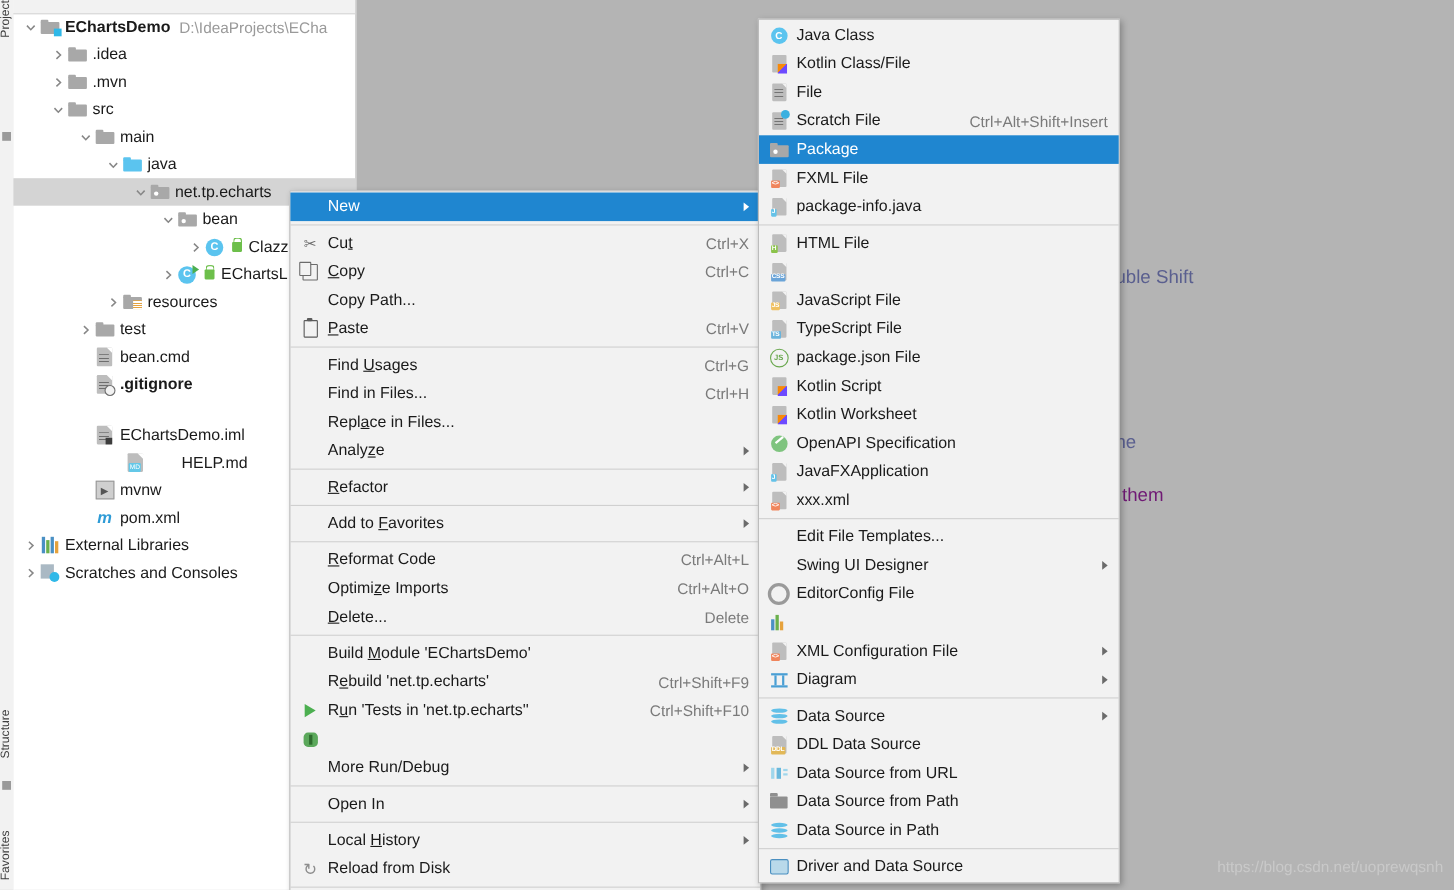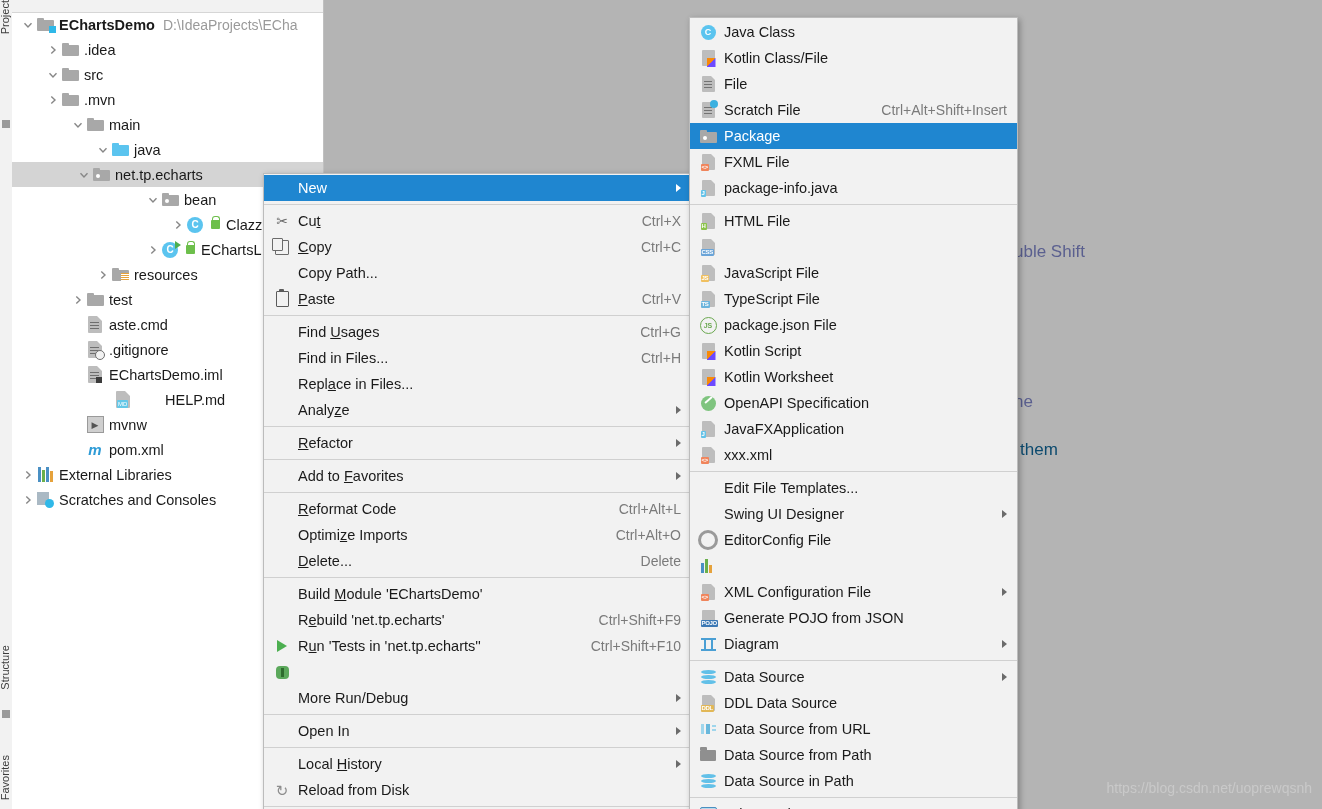--- a/index.html
+++ b/index.html
@@ -121,21 +121,21 @@
   .lock {
     width:9px;height:9px;background:#6dbf4b;border-radius:1px;position:relative;margin-left:2px;
   }
   .lock::before{content:"";position:absolute;left:1px;top:-4px;width:6px;height:5px;
     border:1.5px solid #6dbf4b;border-bottom:none;border-radius:3px 3px 0 0;}
 
   
   .editor-hint {
     position: absolute; font-size: 17px; color: #5a5f8f; white-space: nowrap;
   }
-  .editor-hint.dark { color: #0c4a6e; }
+  .editor-hint.dark { color: #701a75; }
   .watermark {
     position: absolute; right: 10px; bottom: 13px;
     font-size: 14px; color: #c9c9c9; white-space: nowrap;
   }
 
   
   .menu {
     position: absolute; background: #f2f2f2;
     border: 1px solid #bcbcbc;
     box-shadow: 2px 2px 6px rgba(0,0,0,0.28);
@@ -242,62 +242,62 @@
             </svg>
           </span>
           <span class="tree-icon">
             <span class="f-gray"></span>
           </span>
           <span class="tree-label">.idea</span>
         </div>
         <div class="tree-row" style="padding-left: 33px;">
           <span class="twisty">
             <svg width="12" height="12" viewBox="0 0 12 12">
+              <path d="M4.3 2.5 L8 6 L4.3 9.5" fill="none" stroke="#878787" stroke-width="1.4"></path>
+            </svg>
+          </span>
+          <span class="tree-icon">
+            <span class="f-gray"></span>
+          </span>
+          <span class="tree-label">.mvn</span>
+        </div>
+        <div class="tree-row" style="padding-left: 33px;">
+          <span class="twisty">
+            <svg width="12" height="12" viewBox="0 0 12 12">
               <path d="M2.5 4.3 L6 8 L9.5 4.3" fill="none" stroke="#878787" stroke-width="1.4"></path>
             </svg>
           </span>
           <span class="tree-icon">
             <span class="f-gray"></span>
           </span>
           <span class="tree-label">src</span>
         </div>
-        <div class="tree-row" style="padding-left: 33px;">
-          <span class="twisty">
-            <svg width="12" height="12" viewBox="0 0 12 12">
-              <path d="M4.3 2.5 L8 6 L4.3 9.5" fill="none" stroke="#878787" stroke-width="1.4"></path>
+        <div class="tree-row" style="padding-left: 58px;">
+          <span class="twisty">
+            <svg width="12" height="12" viewBox="0 0 12 12">
+              <path d="M2.5 4.3 L6 8 L9.5 4.3" fill="none" stroke="#878787" stroke-width="1.4"></path>
             </svg>
           </span>
           <span class="tree-icon">
             <span class="f-gray"></span>
           </span>
-          <span class="tree-label">.mvn</span>
-        </div>
-        <div class="tree-row" style="padding-left: 58px;">
+          <span class="tree-label">main</span>
+        </div>
+        <div class="tree-row" style="padding-left: 83px;">
           <span class="twisty">
             <svg width="12" height="12" viewBox="0 0 12 12">
               <path d="M2.5 4.3 L6 8 L9.5 4.3" fill="none" stroke="#878787" stroke-width="1.4"></path>
             </svg>
           </span>
           <span class="tree-icon">
-            <span class="f-gray"></span>
-          </span>
-          <span class="tree-label">main</span>
-        </div>
-        <div class="tree-row" style="padding-left: 83px;">
-          <span class="twisty">
-            <svg width="12" height="12" viewBox="0 0 12 12">
-              <path d="M2.5 4.3 L6 8 L9.5 4.3" fill="none" stroke="#878787" stroke-width="1.4"></path>
-            </svg>
-          </span>
-          <span class="tree-icon">
             <span class="f-blue"></span>
           </span>
           <span class="tree-label">java</span>
         </div>
-        <div class="tree-row selected" style="padding-left: 64px;">
+        <div class="tree-row selected" style="padding-left: 108px;">
           <span class="twisty">
             <svg width="12" height="12" viewBox="0 0 12 12">
               <path d="M2.5 4.3 L6 8 L9.5 4.3" fill="none" stroke="#878787" stroke-width="1.4"></path>
             </svg>
           </span>
           <span class="tree-icon">
             <span class="f-pkg">
               <span class="dot-pkg"></span>
             </span>
           </span>
@@ -364,33 +364,33 @@
           </span>
           <span class="tree-label">test</span>
         </div>
         <div class="tree-row" style="padding-left: 58px;">
           <span class="twisty"></span>
           <span class="tree-icon">
             <span class="doc">
               <span class="lines"></span>
             </span>
           </span>
-          <span class="tree-label">aste.cmd</span>
-        </div>
-        <div class="tree-row" style="padding-left: 58px;">
+          <span class="tree-label">bean.cmd</span>
+        </div>
+        <div class="tree-row" style="padding-left: 58px; font-weight: bold;">
           <span class="twisty"></span>
           <span class="tree-icon">
             <span class="doc">
               <span class="lines"></span>
               <span style="position:absolute;right:-3px;bottom:-2px;width:8px;height:8px;border-radius:50%;border:1.5px solid #6e6e6e;background:#f2f2f2;"></span>
             </span>
           </span>
           <span class="tree-label">.gitignore</span>
         </div>
-        <div class="tree-row" style="padding-left: 58px;">
+        <div class="tree-row" style="padding-left: 58px; margin-top: 21px;">
           <span class="twisty"></span>
           <span class="tree-icon">
             <span class="doc">
               <span class="lines"></span>
               <span style="position:absolute;right:0;bottom:0;width:6px;height:6px;background:#3c3c3c;"></span>
             </span>
           </span>
           <span class="tree-label">EChartsDemo.iml</span>
         </div>
         <div class="tree-row" style="padding-left: 58px; gap: 28px;">
@@ -738,28 +738,20 @@
         <span class="mi-icon">
           <span class="g-doc">
             <span class="g-tag" style="background:#f0855c;">&lt;&gt;</span>
           </span>
         </span>
         <span class="mi-label">XML Configuration File</span>
         <span class="arrow"></span>
       </div>
       <div class="menu-item">
         <span class="mi-icon">
-          <span class="g-pojo">
-            <span class="g-tag" style="background:#3c78b4;">POJO</span>
-          </span>
-        </span>
-        <span class="mi-label">Generate POJO from JSON</span>
-      </div>
-      <div class="menu-item">
-        <span class="mi-icon">
           <span class="g-diagram">
             <i style="left:0;top:0;width:15px;height:2px;"></i>
             <i style="left:0;bottom:0;width:15px;height:2px;"></i>
             <i style="left:3px;top:2px;width:2px;height:9px;"></i>
             <i style="right:3px;top:2px;width:2px;height:9px;"></i>
           </span>
         </span>
         <span class="mi-label">Diagram</span>
         <span class="arrow"></span>
       </div>

